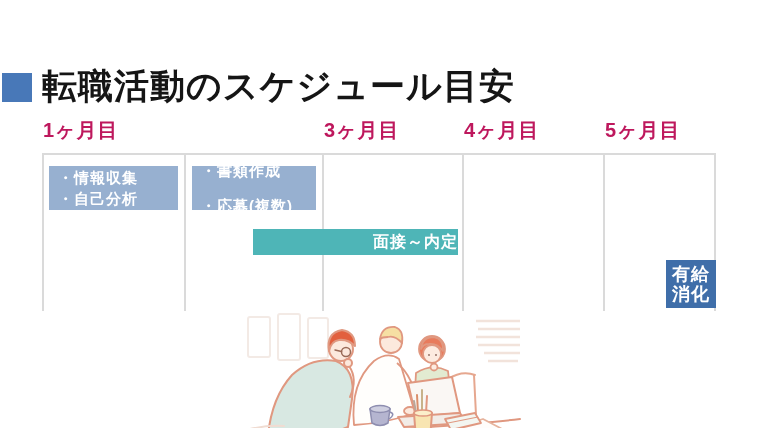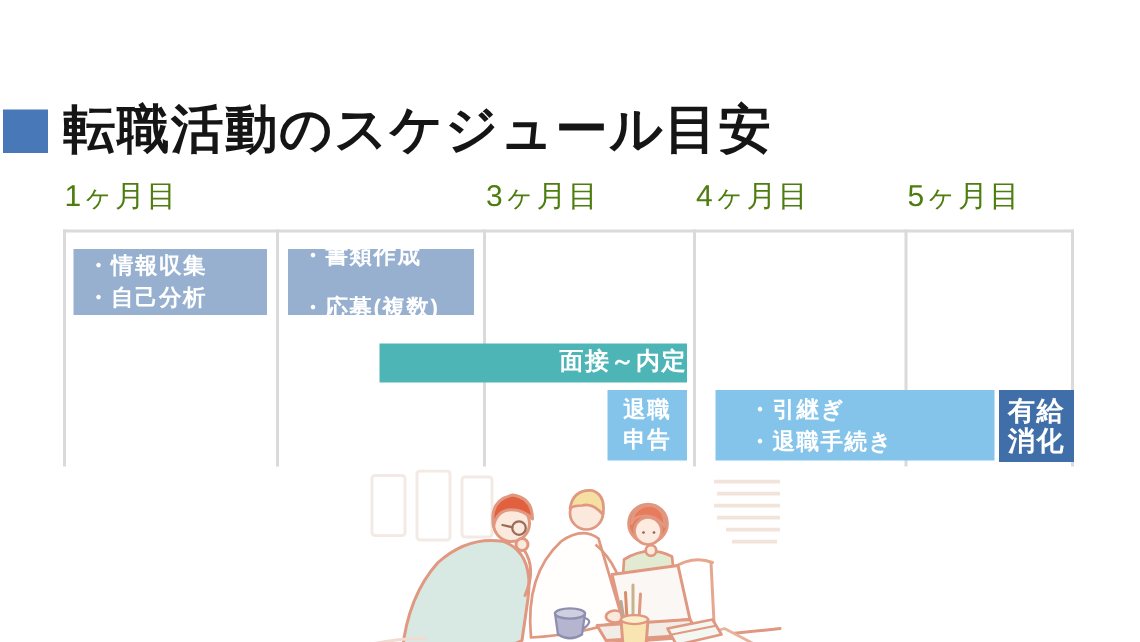--- a/index.html
+++ b/index.html
@@ -6,21 +6,21 @@
   .slide{
     position:relative;width:760px;height:428px;background:#ffffff;overflow:hidden;
     font-family:"Liberation Sans","DejaVu Sans",sans-serif;color:#1b1b1b;margin-top:33px;
   }
   .title-square{position:absolute;left:2px;top:40px;width:30px;height:29px;}
   .page-title{
     position:absolute;left:42px;top:30px;margin:0;
     font-size:35px;font-weight:800;letter-spacing:1px;color:#151515;white-space:nowrap;
   }
   .month-label{
-    position:absolute;top:84px;font-size:20px;font-weight:400;color:#4d7c0f;
+    position:absolute;top:84px;font-size:20px;font-weight:700;color:#be185d;
     letter-spacing:1px;white-space:nowrap;
   }
   .gline{position:absolute;background:#dadada;}
   .gline.h{left:42px;top:120px;width:674px;height:2px;}
   .gline.v{top:120px;width:2px;height:158px;}
   .task-bar{
     position:absolute;display:flex;flex-direction:column;justify-content:center;
     color:#ffffff;font-weight:700;letter-spacing:1px;box-sizing:border-box;
   }
   .task-bar .line{display:block;white-space:nowrap;}
@@ -57,28 +57,20 @@
   <div class="task-bar bar-research" style="background-color: rgb(151, 176, 208);">
     <span class="line">・情報収集</span>
     <span class="line">・自己分析</span>
   </div>
   <div class="task-bar bar-documents" style="background-color: rgb(151, 176, 208);">
     <span class="line">・書類作成</span>
     <span class="line">・応募(複数)</span>
   </div>
   <div class="task-bar bar-interview" style="background-color: rgb(78, 181, 183);">
     <span class="line">面接～内定</span>
-  </div>
-  <div class="task-bar bar-notice" style="background-color: rgb(132, 196, 234);">
-    <span class="line">退職</span>
-    <span class="line">申告</span>
-  </div>
-  <div class="task-bar bar-handover" style="background-color: rgb(132, 196, 234);">
-    <span class="line">・引継ぎ</span>
-    <span class="line">・退職手続き</span>
   </div>
   <div class="task-bar bar-paidleave" style="background-color: rgb(63, 110, 169);">
     <span class="line">有給</span>
     <span class="line">消化</span>
   </div>
 
   <svg class="illustration" viewBox="0 0 284 148" aria-hidden="true">
 
     <g fill="none" stroke="#F3EAE5" stroke-width="2">
       <rect x="10" y="4" width="22" height="40" rx="2"></rect>

